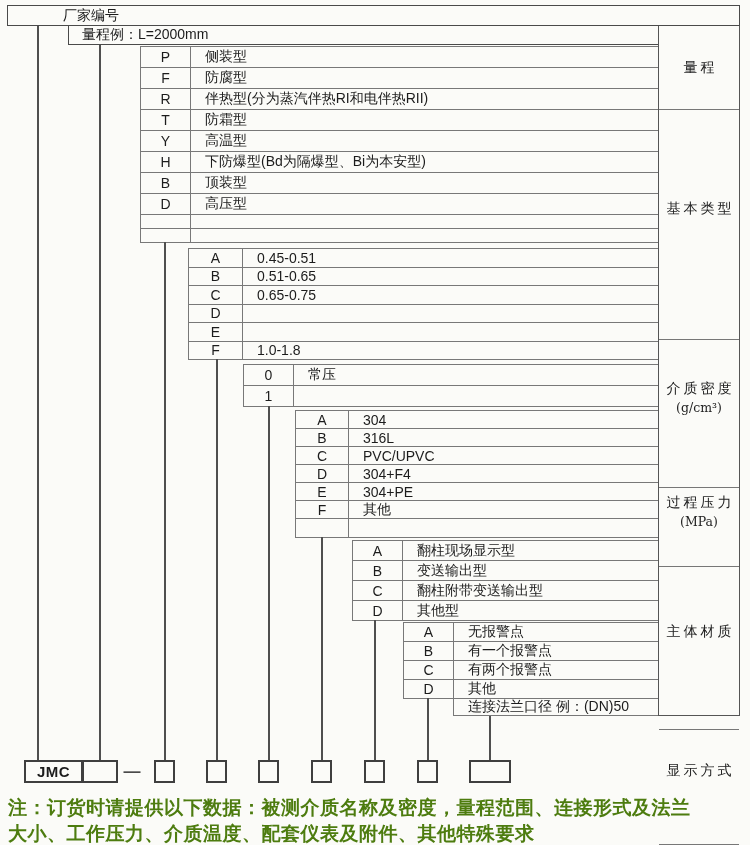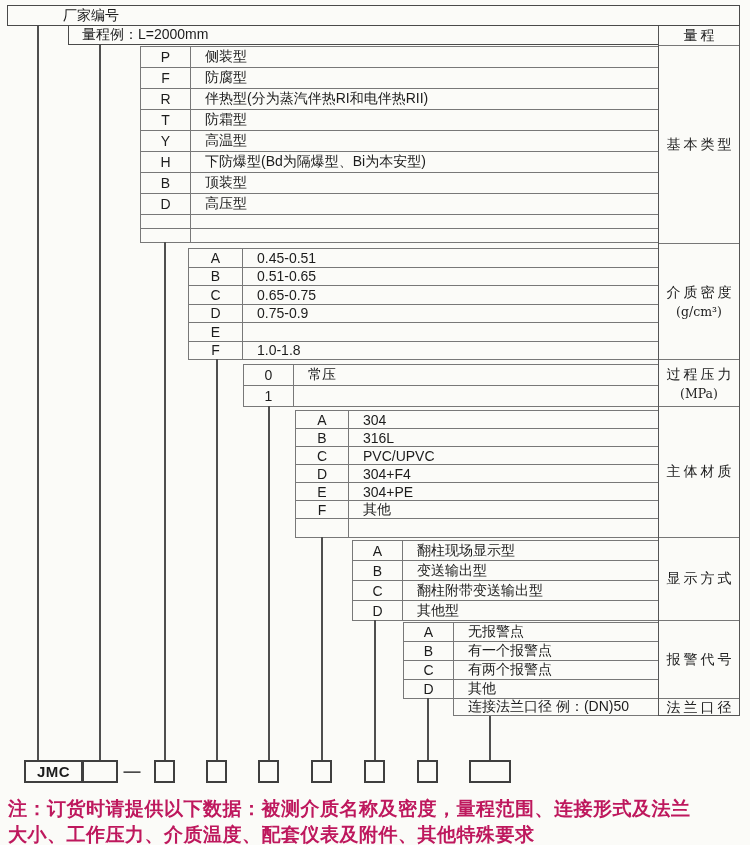--- a/index.html
+++ b/index.html
@@ -22,21 +22,21 @@
   }
   
   #label-col{
     left:658px;top:26px;width:82px;height:690px;
     border-left:1.5px solid #555;border-right:1.5px solid #555;border-bottom:1.5px solid #555;
   }
   .label-cell{
     box-sizing:border-box;display:flex;flex-direction:column;
     align-items:center;justify-content:center;
     font-family:"DejaVu Serif",serif;font-size:14px;color:#222;
-    letter-spacing:3px;text-indent:3px;
+    letter-spacing:3px;text-indent:3px;margin-top:32px;
   }
   .label-cell + .label-cell{border-top:1px solid #777;}
   .label-unit{font-size:12.5px;letter-spacing:0;text-indent:0;margin-top:2px;}
   
   .sec-table{
     position:absolute;box-sizing:border-box;
     border-top:1px solid #787878;border-left:1px solid #787878;
     font-size:14px;
   }
   .sec-row{display:flex;box-sizing:border-box;border-bottom:1px solid #787878;}
@@ -55,22 +55,22 @@
     font-weight:700;font-size:15px;letter-spacing:0.5px;margin-left:16px;
   }
   #model-separator{
     left:119px;top:760px;width:26px;height:23px;
     display:flex;align-items:center;justify-content:center;
     font-size:17px;font-weight:700;color:#4a4a4a;
   }
   
   #order-note{left:8px;top:796px;width:740px;}
   .note-line{
-    font-weight:700;color:#be185d;font-size:19px;line-height:26px;
-    white-space:nowrap;letter-spacing:0.5px;
+    font-weight:700;color:#4d7c0f;font-size:19px;line-height:26px;
+    white-space:nowrap;letter-spacing:0.5px;font-family:Liberation Mono, monospace;
   }
 </style>
 </head>
 <body>
 
 <div id="canvas">
 
   <div id="factory-box" class="abs">
     <span>厂家编号</span>
   </div>
@@ -159,21 +159,20 @@
         <div class="sec-row" style="height: 18.5px;">
           <div class="code-cell" style="width: 54px;">B</div>
           <div class="desc-cell">0.51-0.65</div>
         </div>
         <div class="sec-row" style="height: 18.5px;">
           <div class="code-cell" style="width: 54px;">C</div>
           <div class="desc-cell">0.65-0.75</div>
         </div>
         <div class="sec-row" style="height: 18.5px;">
           <div class="code-cell" style="width: 54px;">D</div>
-          <div class="desc-cell">0.75-0.9</div>
         </div>
         <div class="sec-row" style="height: 18.5px;">
           <div class="code-cell" style="width: 54px;">E</div>
         </div>
         <div class="sec-row" style="height: 18.5px;">
           <div class="code-cell" style="width: 54px;">F</div>
           <div class="desc-cell">1.0-1.8</div>
         </div>
       </div>
       <div class="sec-table" style="left: 243px; top: 364px; width: 415px;">

